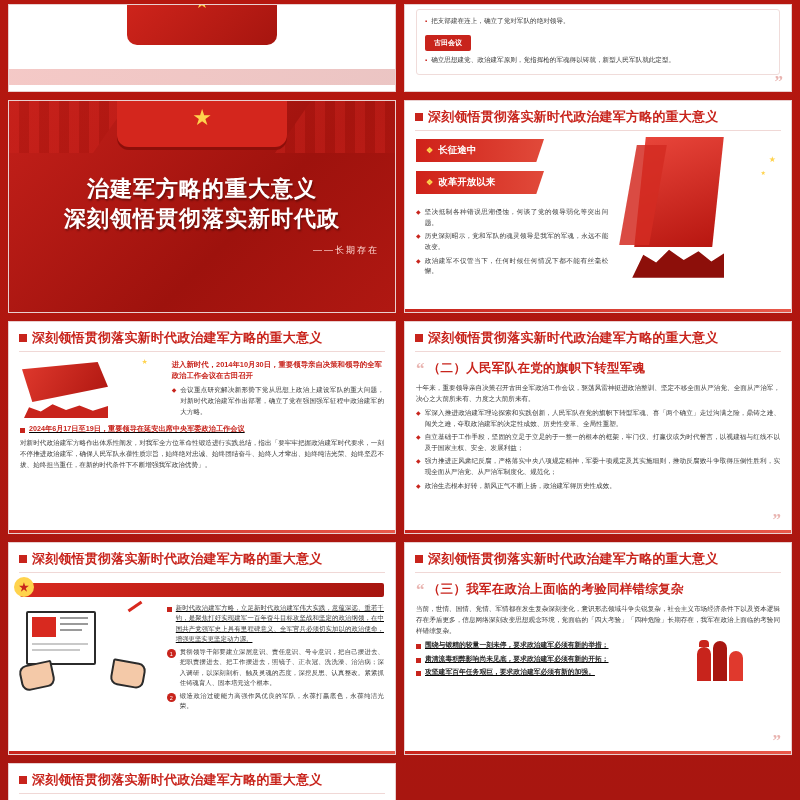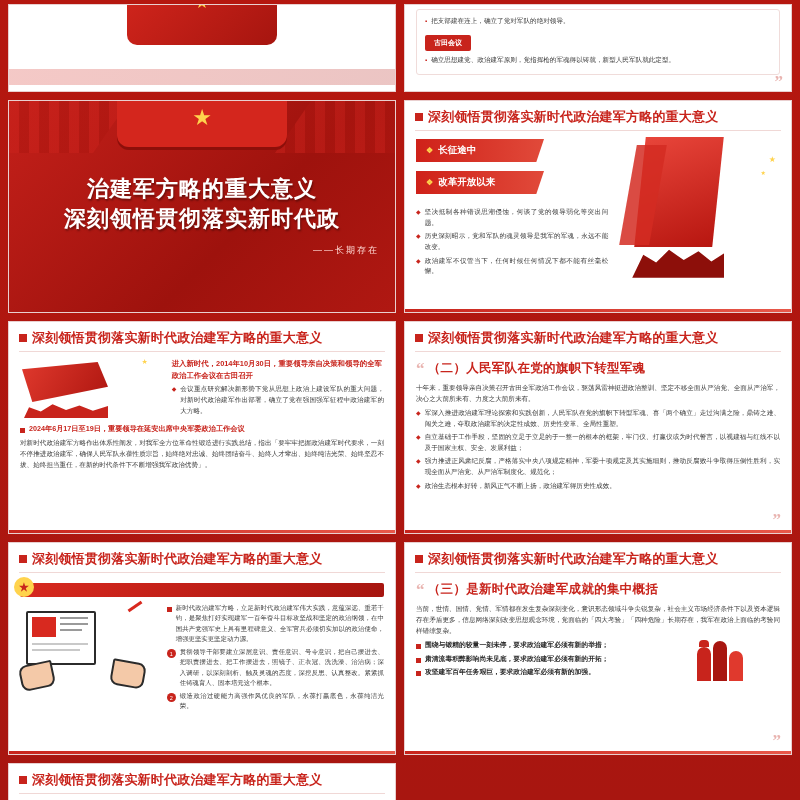--- a/index.html
+++ b/index.html
@@ -107,21 +107,21 @@
     line-height: 1.5; position: relative; border-radius: 2px;
   }
   .banner-hero .star-badge {
     position: absolute; left: -6px; top: -6px; width: 20px; height: 20px;
     background: #ffd34d; color: #c8241c; border-radius: 50%;
     font-size: 11px; display: flex; align-items: center; justify-content: center;
   }
   .card-box {
     border: 1px solid #eed9d7; border-radius: 3px; padding: 6px 8px;
   }
-  .sq-bullet { display: flex; gap: 4px; margin-bottom: 3px; }
+  .sq-bullet { display: flex; gap: 4px; margin-bottom: 3px; text-decoration: underline; }
   .sq-bullet .sb { width: 5px; height: 5px; background: #c8241c; margin-top: 4px; flex: none; }
   .numbered { display: flex; gap: 4px; margin-bottom: 3px; }
   .numbered .n {
     width: 9px; height: 9px; border-radius: 50%; background: #c8241c; color: #fff;
     font-size: 5.5px; display: flex; align-items: center; justify-content: center;
     flex: none; margin-top: 2px;
   }
   .ftr-strip {
     position: absolute; left: 0; right: 0; bottom: 0; height: 3px;
     background: linear-gradient(90deg,#c8241c,#e8584a);
@@ -215,21 +215,21 @@
       <div class="ftr-strip"></div>
     </div>
 
     <div class="slide">
       <div class="hdr">
         <span class="sq"></span>
         <span class="txt">深刻领悟贯彻落实新时代政治建军方略的重大意义</span>
       </div>
       <div class="hdr-rule"></div>
       <div class="body" style="padding-top:6px;">
-        <div class="two-col" style="align-items:center;">
+        <div class="two-col" style="align-items:flex-end;">
           <div style="flex:.85;position:relative;height:62px;">
             <div style="position:absolute;top:4px;left:2px;width:86px;height:40px;background:linear-gradient(120deg,#e0392d,#ae1610);clip-path:polygon(0 18%,88% 0,100% 62%,12% 100%);"></div>
             <div style="position:absolute;bottom:2px;left:4px;width:84px;height:18px;background:#c8241c;clip-path:polygon(0 100%,6% 40%,20% 64%,34% 24%,50% 56%,66% 30%,82% 60%,100% 34%,100% 100%);"></div>
             <div style="position:absolute;top:0;right:6px;color:#ffd34d;font-size:7px;">★</div>
           </div>
           <div style="flex:1.35;">
             <div style="font-size:7.4px;font-weight:bold;color:#c8241c;line-height:1.55;margin-bottom:3px;">进入新时代，2014年10月30日，重要领导亲自决策和领导的全军政治工作会议在古田召开</div>
             <div class="bullet">
               <span class="dot">◆</span>
               <span class="bt">会议重点研究解决新形势下党从思想上政治上建设军队的重大问题，对新时代政治建军作出部署，确立了党在强国强军征程中政治建军的大方略。</span>
@@ -320,21 +320,21 @@
     </div>
 
     <div class="slide">
       <div class="hdr">
         <span class="sq"></span>
         <span class="txt">深刻领悟贯彻落实新时代政治建军方略的重大意义</span>
       </div>
       <div class="hdr-rule"></div>
       <div class="body" style="padding-top:8px;">
         <div class="sec-title">
-          <span class="quote-mark quote-open">“</span><span>（三）是新时代政治建军成就的集中概括</span>
+          <span class="quote-mark quote-open">“</span><span>（三）我军在政治上面临的考验同样错综复杂</span>
         </div>
         <p class="t">当前，世情、国情、党情、军情都在发生复杂深刻变化，意识形态领域斗争尖锐复杂，社会主义市场经济条件下以及资本逻辑存在矛盾更多，信息网络深刻改变思想观念环境，党面临的「四大考验」「四种危险」长期存在，我军在政治上面临的考验同样错综复杂。</p>
         <div class="two-col" style="margin-top:3px;">
           <div style="flex:1.5;">
             <div class="sq-bullet">
                 <span class="sb"></span>
                 <span style="font-size:6.8px;font-weight:bold;color:#2b2b2b;line-height:1.6;">围绕与锻精的较量一刻未停，要求政治建军必须有新的举措；</span>
               </div>
             <div class="sq-bullet">
                 <span class="sb"></span>

